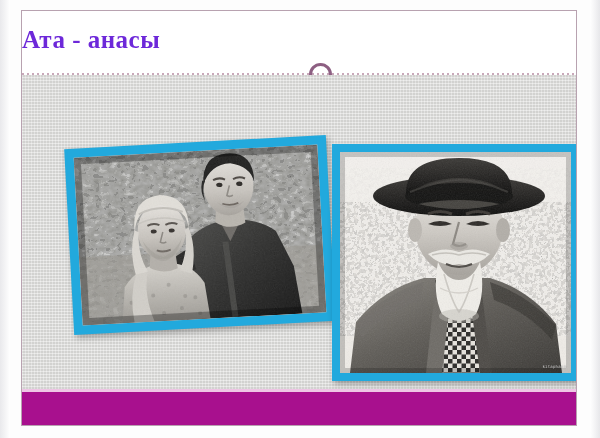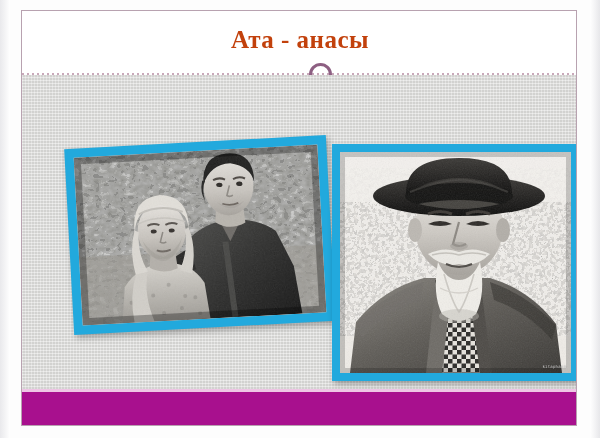--- a/index.html
+++ b/index.html
@@ -69,26 +69,25 @@
     top: 0;
     width: 556px;
     height: 64px;
     background: #ffffff;
   }
   .slide-title {
     position: absolute;
     left: 0;
     top: 15px;
     width: 556px;
-    text-align: center;
     font-family: "Liberation Serif", "DejaVu Serif", serif;
     font-weight: bold;
     font-size: 25px;
     letter-spacing: 0.5px;
-    color: #c2410c;
+    color: #6d28d9;
     text-shadow: 0 1px 0 rgba(255,255,255,0.9);
     white-space: nowrap;
   }
 
   
   .dotted-rule {
     position: absolute;
     left: 0;
     top: 62px;
     width: 556px;

